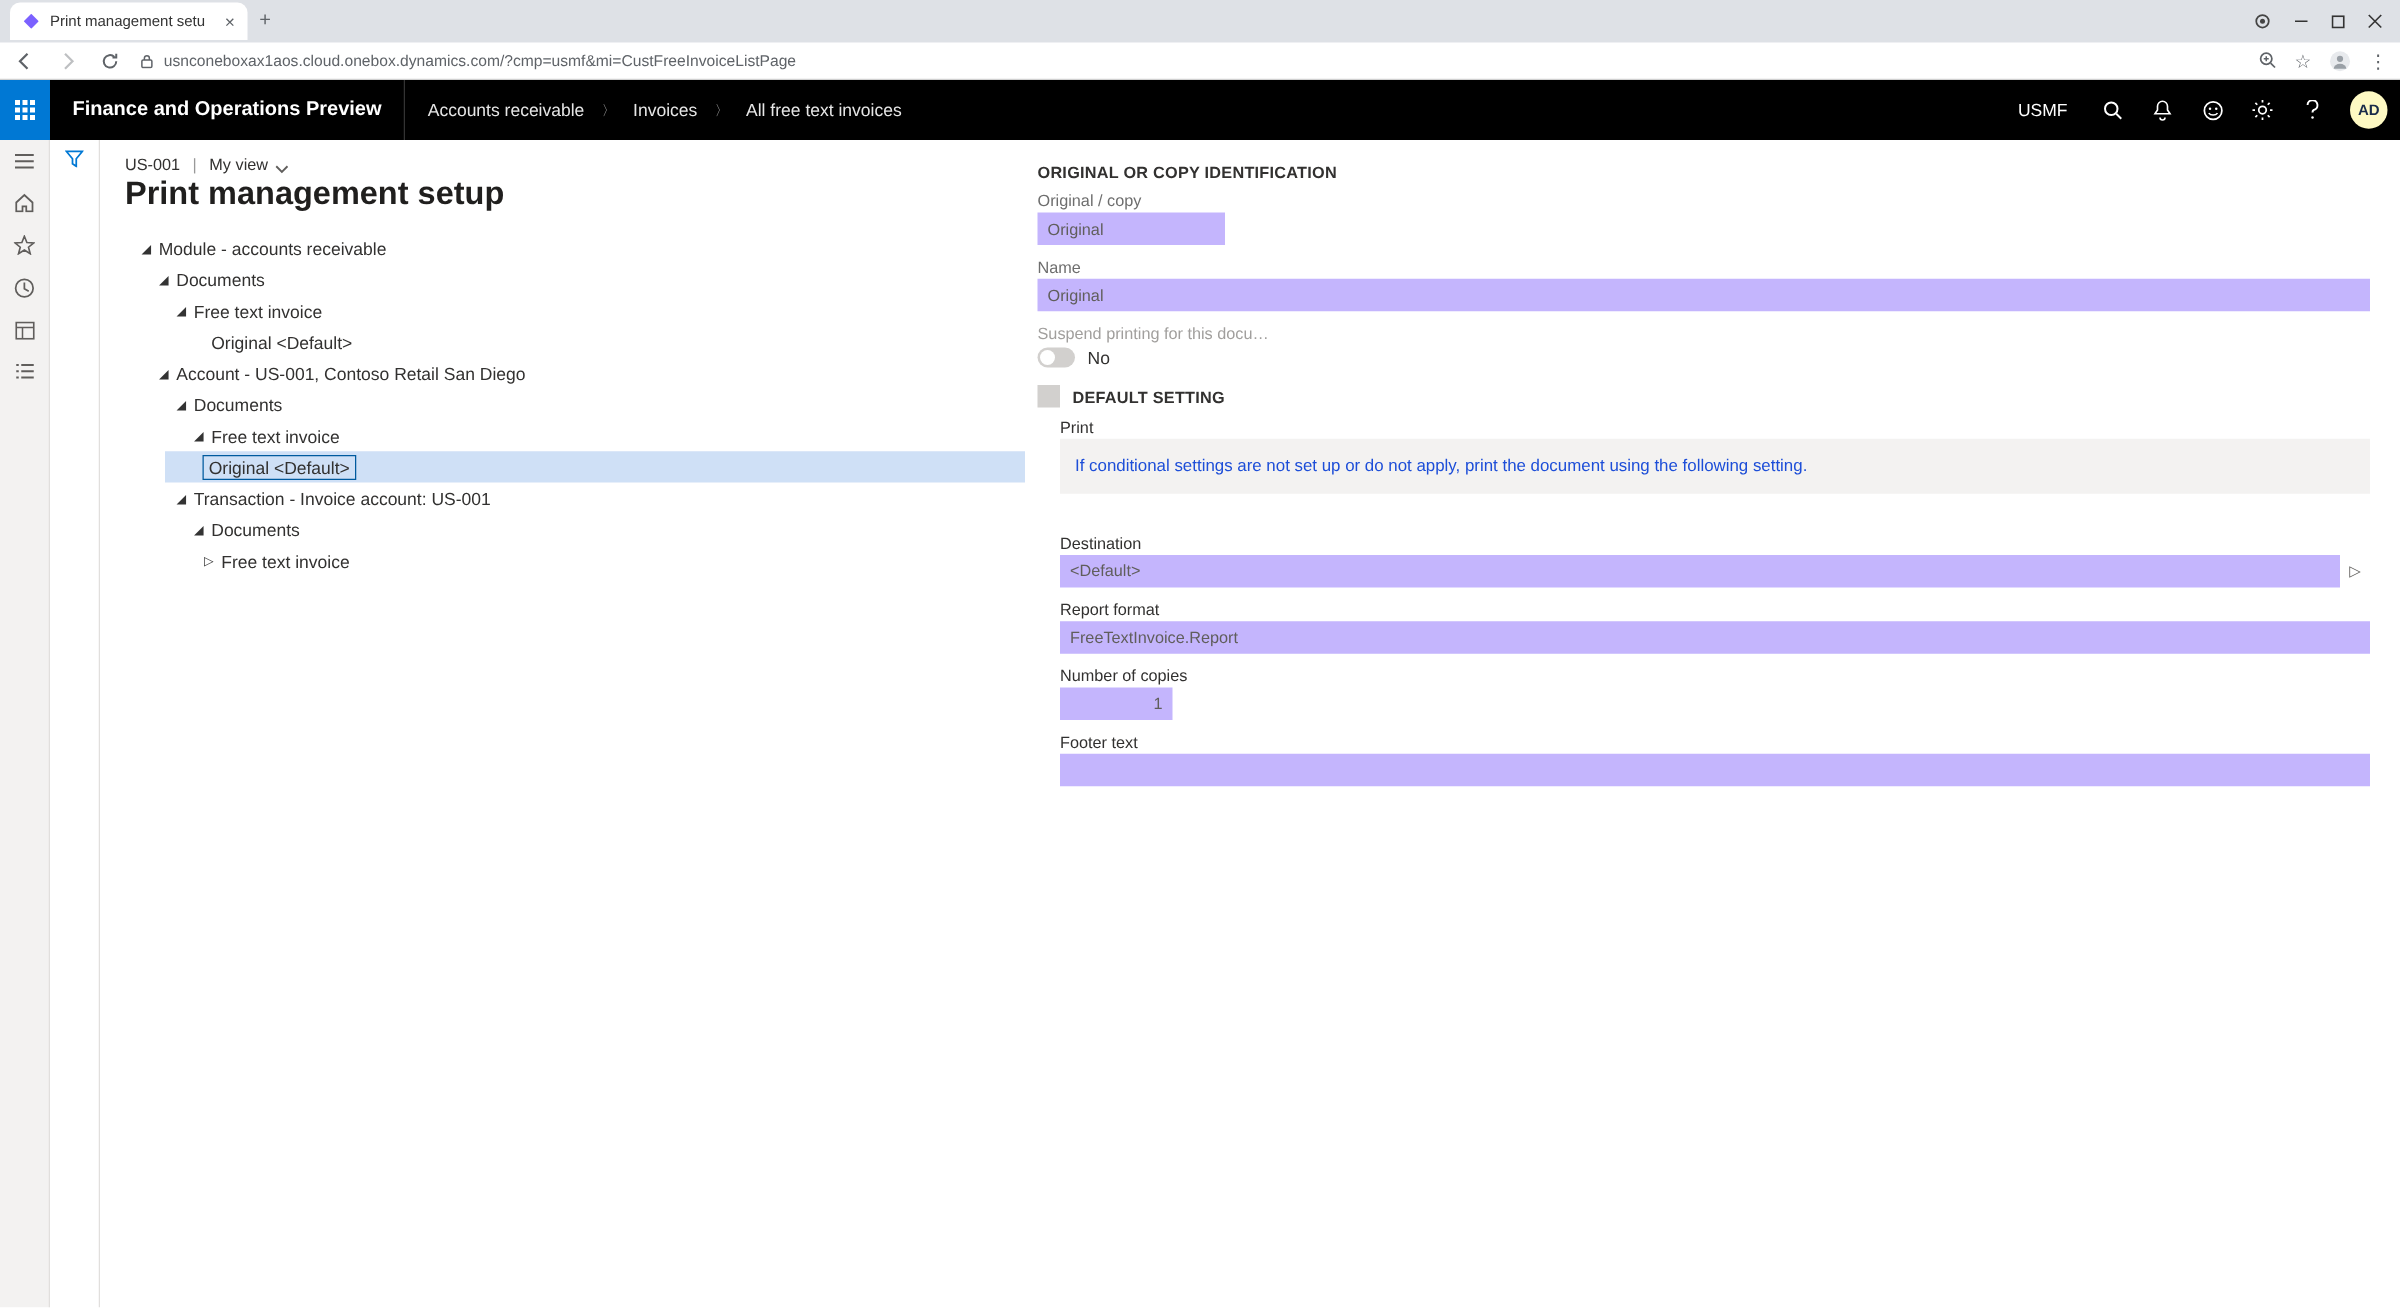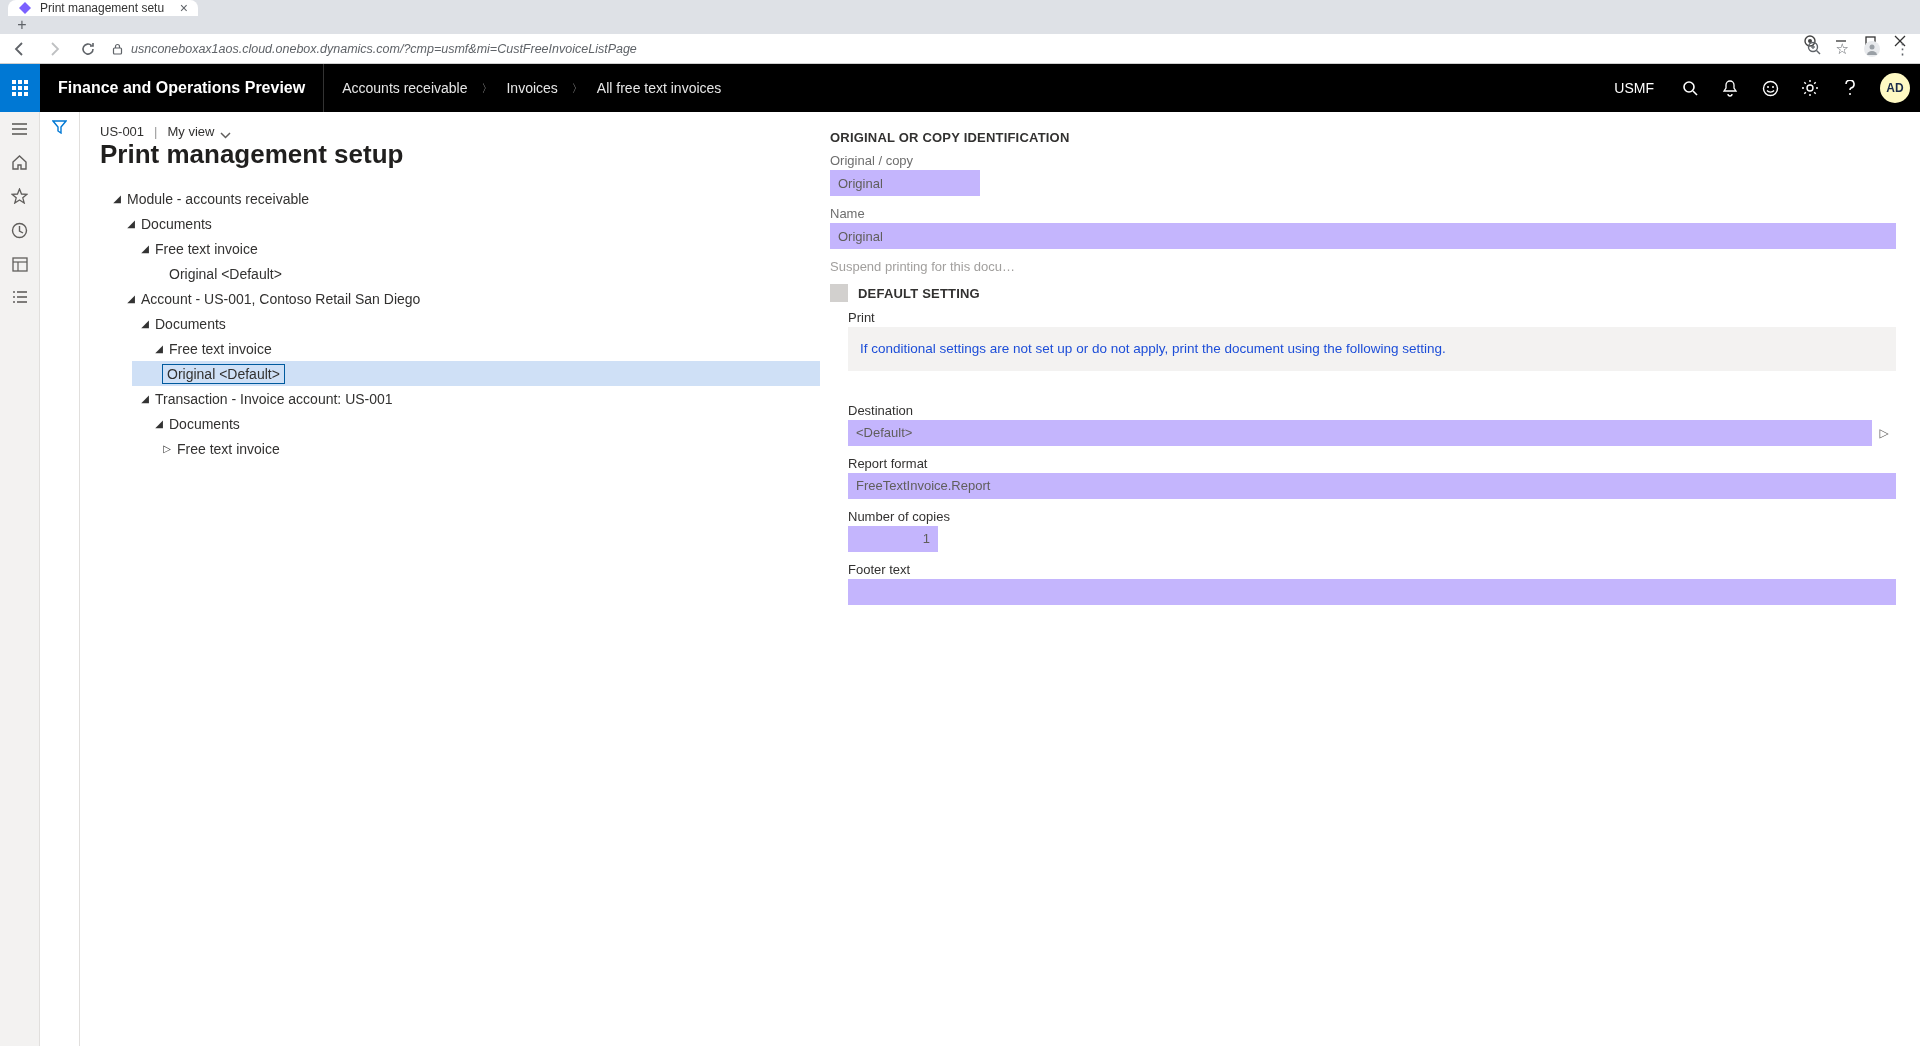--- a/index.html
+++ b/index.html
@@ -1,28 +1,28 @@
 <!DOCTYPE html>
 <html><head>
 <meta charset="utf-8">
 <style>
 * { margin:0; padding:0; box-sizing:border-box; font-family:"Segoe UI", Arial, sans-serif; }
 body { background:#fff; overflow:hidden; }
 
 
 .browser-chrome { background:#dee1e6; }
-.tab-strip { height:34px; display:flex; align-items:flex-start; padding-left:8px;flex-direction:column; }
+.tab-strip { height:34px; display:flex; align-items:center; padding-left:8px; }
 .browser-tab { background:#fff; height:30px; display:flex; align-items:center; padding:0 10px; border-radius:8px 8px 0 0; font-size:12px; color:#333; gap:8px; width:190px; }
 .browser-tab .favicon { width:14px; height:14px; display:flex; align-items:center; justify-content:center; }
 .browser-tab .tab-close { color:#5f6368; font-size:14px; margin-left:auto; }
 .new-tab-btn { width:28px; height:28px; display:flex; align-items:center; justify-content:center; color:#5f6368; font-size:16px; }
 .window-controls { margin-left:auto; display:flex; gap:18px; padding:0 14px; align-items:center; height:30px; color:#333; font-size:13px; }
 .addr-bar { background:#fff; height:30px; display:flex; align-items:center; padding:0 10px; gap:14px; border-bottom:1px solid #d0d0d0; }
 .nav-btn { color:#5f6368; display:flex; align-items:center; justify-content:center; width:20px; }
-.url-region { flex:1; display:flex; align-items:center; gap:8px; font-size:12.5px; color:#5f6368;font-style:italic; }
+.url-region { flex:1; display:flex; align-items:center; gap:8px; font-size:12.5px; color:#5f6368; }
 .url-region .lock { font-size:11px; color:#5f6368; }
 .addr-right { display:flex; gap:14px; align-items:center; color:#5f6368; font-size:15px; }
 
 
 .top-nav { height:48px; background:#000; color:#fff; display:flex; align-items:center; }
 .waffle { width:40px; height:48px; background:#0078d4; display:flex; align-items:center; justify-content:center; }
 .waffle-grid { display:grid; grid-template-columns:repeat(3,4px); grid-template-rows:repeat(3,4px); gap:2px; }
 .waffle-grid span { background:#fff; width:4px; height:4px; }
 .app-title { font-size:16px; font-weight:600; padding:0 18px; }
 .nav-divider { width:1px; height:48px; background:#333; }
@@ -359,20 +359,24 @@
         <input class="field-input" readonly="" value="Original" style="">
       </div>
 
       <div class="field">
         <div class="field-label">Name</div>
         <input class="field-input wide" readonly="" value="Original" style="">
       </div>
 
       <div class="field">
         <div class="field-label disabled-label">Suspend printing for this docu…</div>
+        <div class="toggle-row">
+          <div class="toggle"></div>
+          <span style="font-size:14px;color:#323130;">No</span>
+        </div>
       </div>
 
       <div class="default-hdr">
         <div class="checkbox"></div>
         <span class="section-title" style="margin:0;">DEFAULT SETTING</span>
       </div>
 
       <div style="padding-left:18px;">
         <div class="field">
           <div class="field-label" style="color:#323130;">Print</div>

